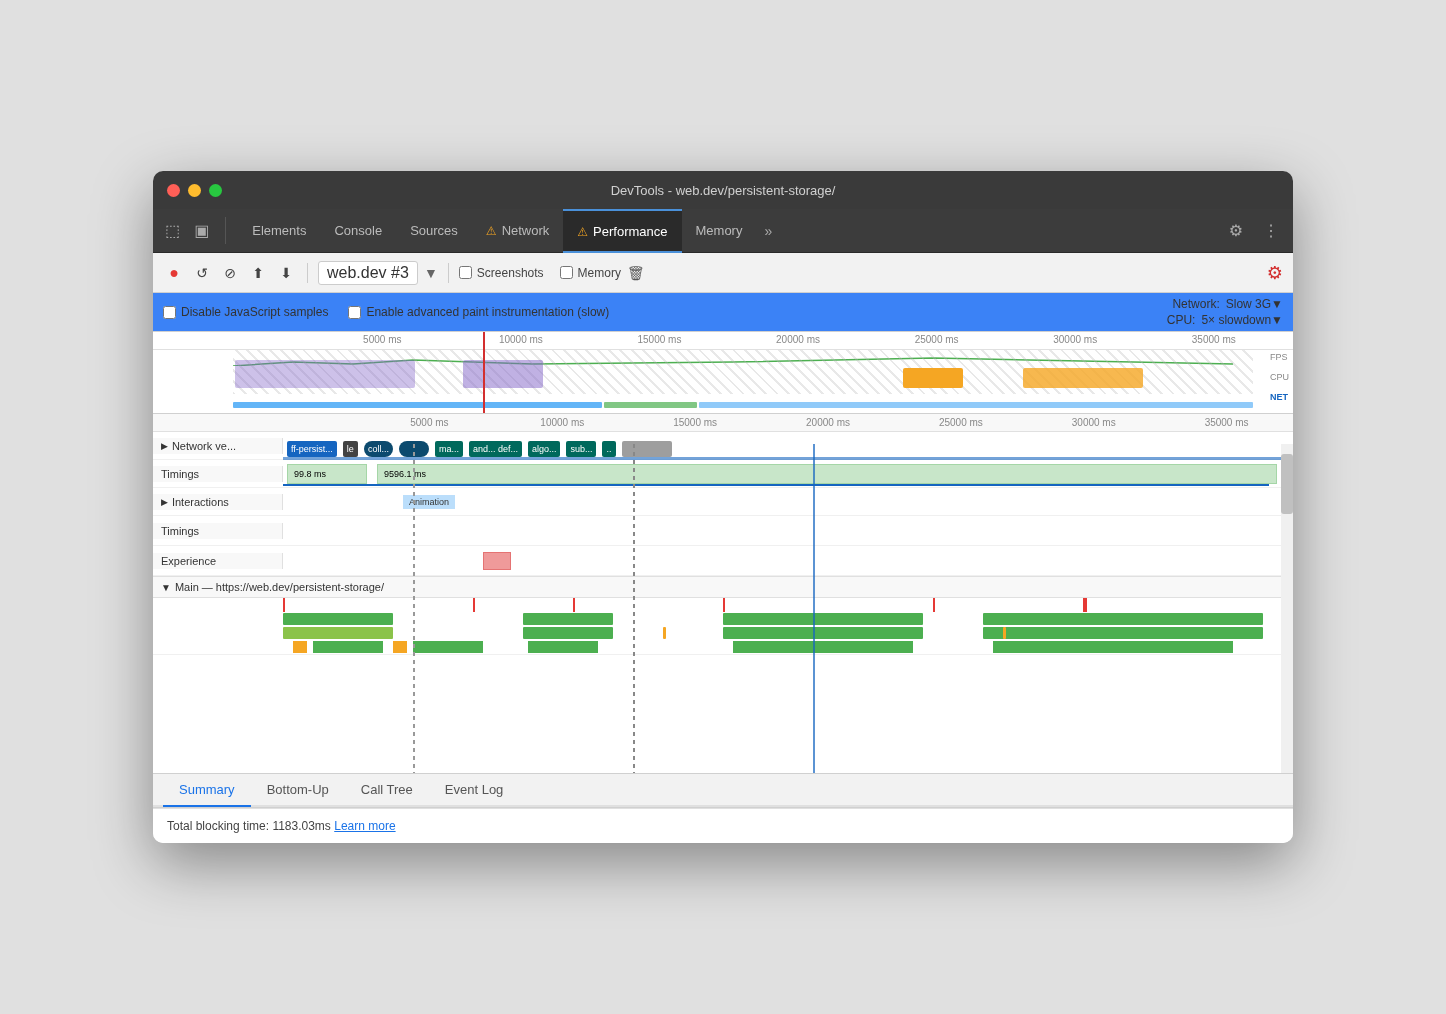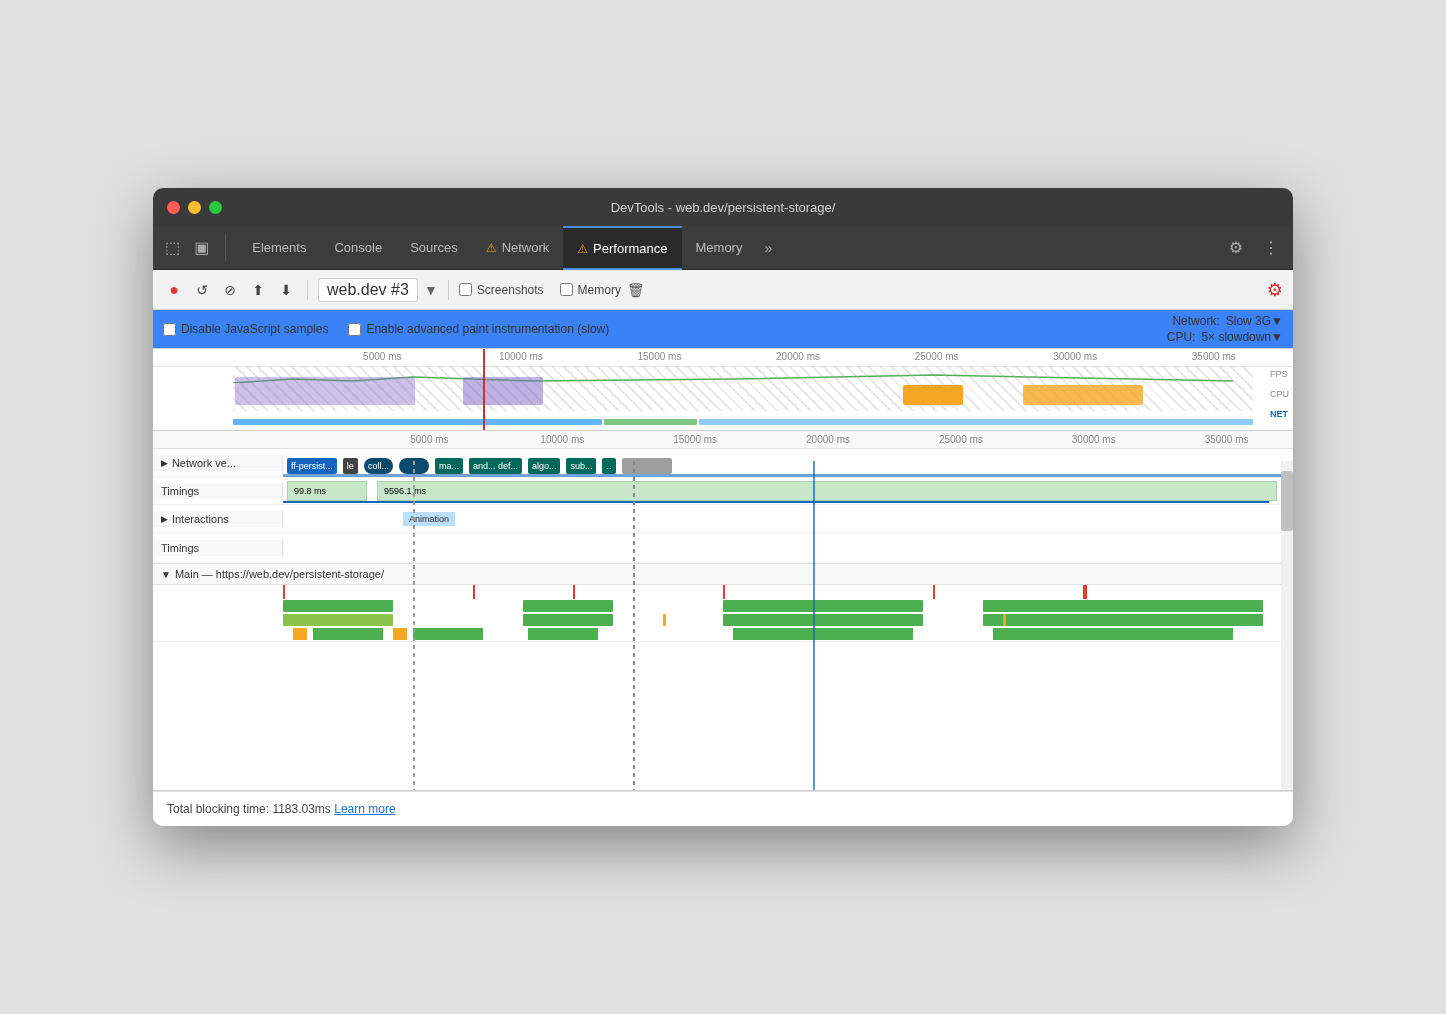--- a/index.html
+++ b/index.html
@@ -608,20 +608,29 @@
       <div style="width:12px;"></div>
     </div>
 
     <div class="mt-row" style="height:30px;">
       <div class="mt-row-label">
         <span>Timings</span>
       </div>
       <div style="width:12px;"></div>
     </div>
 
+    <div class="mt-row" style="height:30px;">
+      <div class="mt-row-label">
+        <span>Experience</span>
+      </div>
+      <div class="mt-row-content" style="height:30px; display:flex; align-items:center; padding:4px 200px;">
+        <div style="background:#ef9a9a; border:1px solid #e57373; width:28px; height:18px;"></div>
+      </div>
+      <div style="width:12px;"></div>
+    </div>
 
     <div class="main-section-label">
       <span style="font-size:10px;">▼</span>
       <span>Main — https://web.dev/persistent-storage/</span>
     </div>
 
     <div style="position:relative; padding-left:130px; border-bottom:1px solid #f0f0f0;">
 
       <div style="height:14px; position:relative; overflow:hidden; background:#fff;">
         <div style="position:absolute; left:0; top:0; width:2px; height:14px; background:#e53935;"></div>
@@ -661,18 +670,34 @@
 
     <div style="position:absolute; right:0; top:30px; width:12px; height:calc(100% - 30px); background:#f0f0f0;">
       <div style="width:12px; height:60px; background:#c0c0c0; border-radius:3px; position:absolute; top:10px;"></div>
     </div>
 
     <div style="position:absolute; top:30px; left:260px; width:2px; height:calc(100% - 30px); background:repeating-linear-gradient(to bottom, #999 0px, #999 4px, transparent 4px, transparent 8px); pointer-events:none;"></div>
     <div style="position:absolute; top:30px; left:480px; width:2px; height:calc(100% - 30px); background:repeating-linear-gradient(to bottom, #888 0px, #888 4px, transparent 4px, transparent 8px); pointer-events:none;"></div>
     <div style="position:absolute; top:30px; left:660px; width:2px; height:calc(100% - 30px); background:#1565c0; pointer-events:none; opacity:0.7;"></div>
   </div>
 
+  <div class="bottom-tabs">
+    <div class="bottom-tab-bar">
+      <div class="bottom-tab active">
+        <span>Summary</span>
+      </div>
+      <div class="bottom-tab">
+        <span>Bottom-Up</span>
+      </div>
+      <div class="bottom-tab">
+        <span>Call Tree</span>
+      </div>
+      <div class="bottom-tab">
+        <span>Event Log</span>
+      </div>
+    </div>
+  </div>
 
   <div class="status-bar">
     <span>Total blocking time: 1183.03ms</span>
     <span class="status-link">Learn more</span>
   </div>
 </div>
 
 </body></html>

